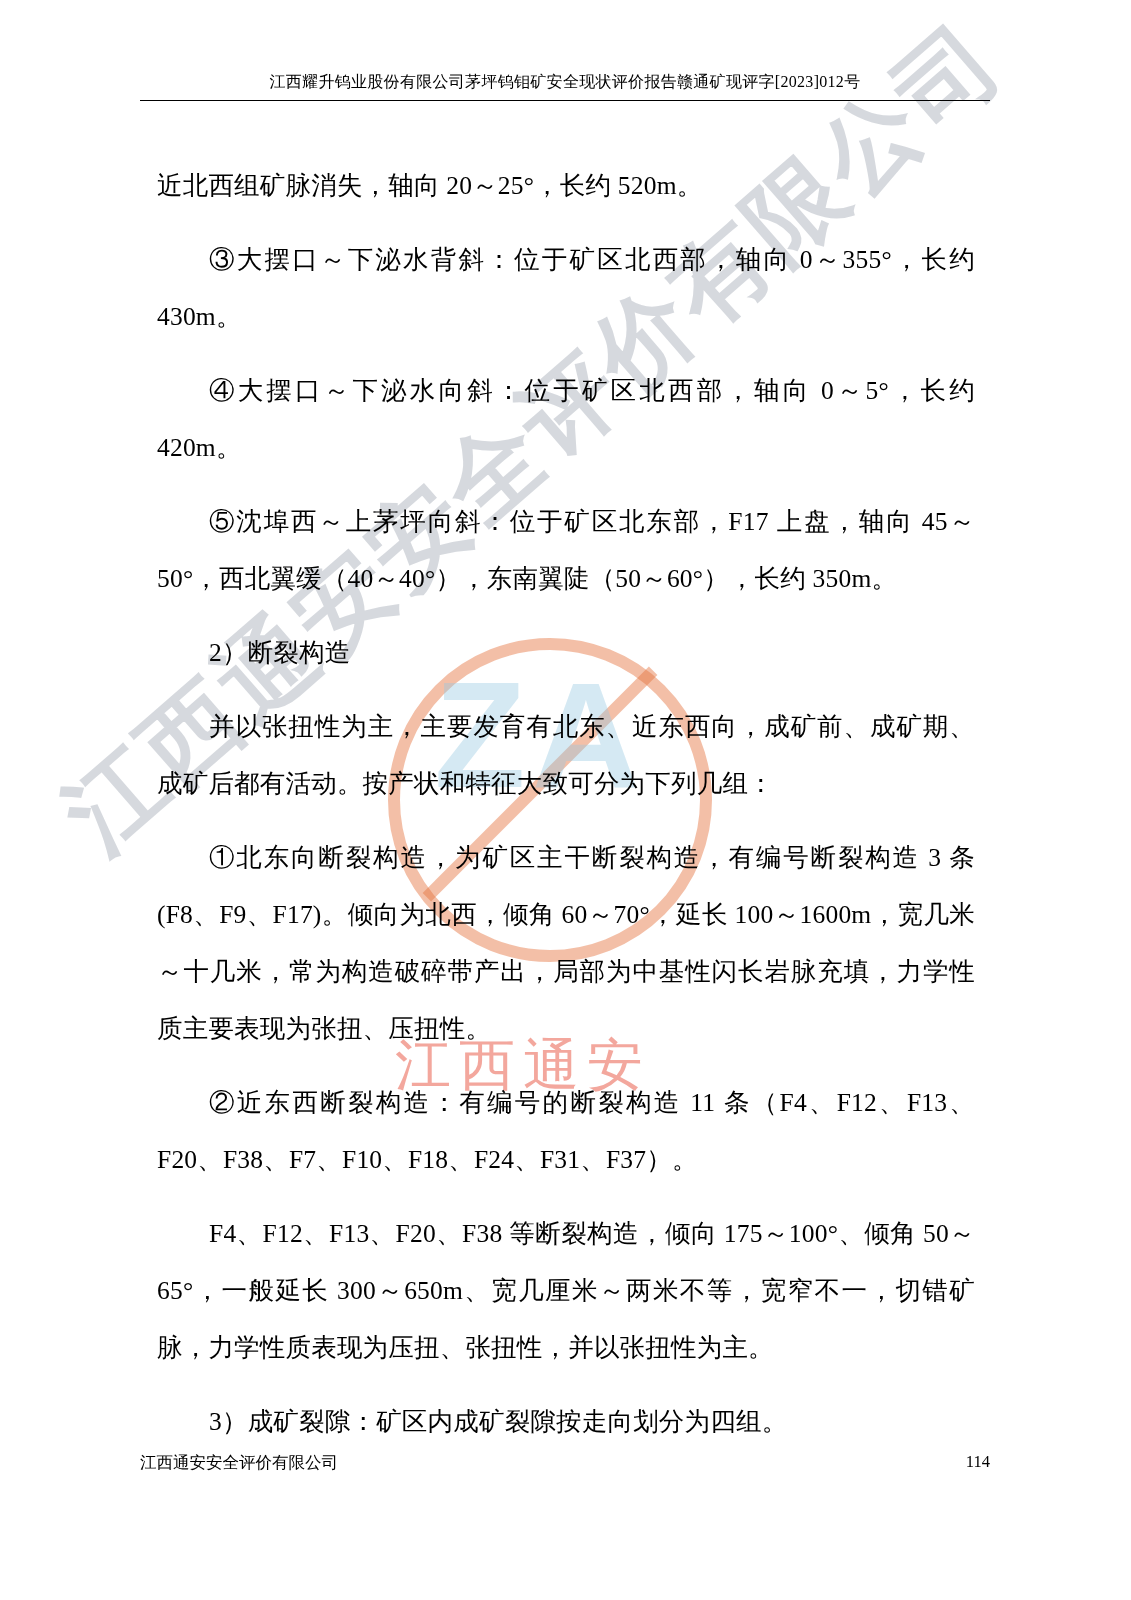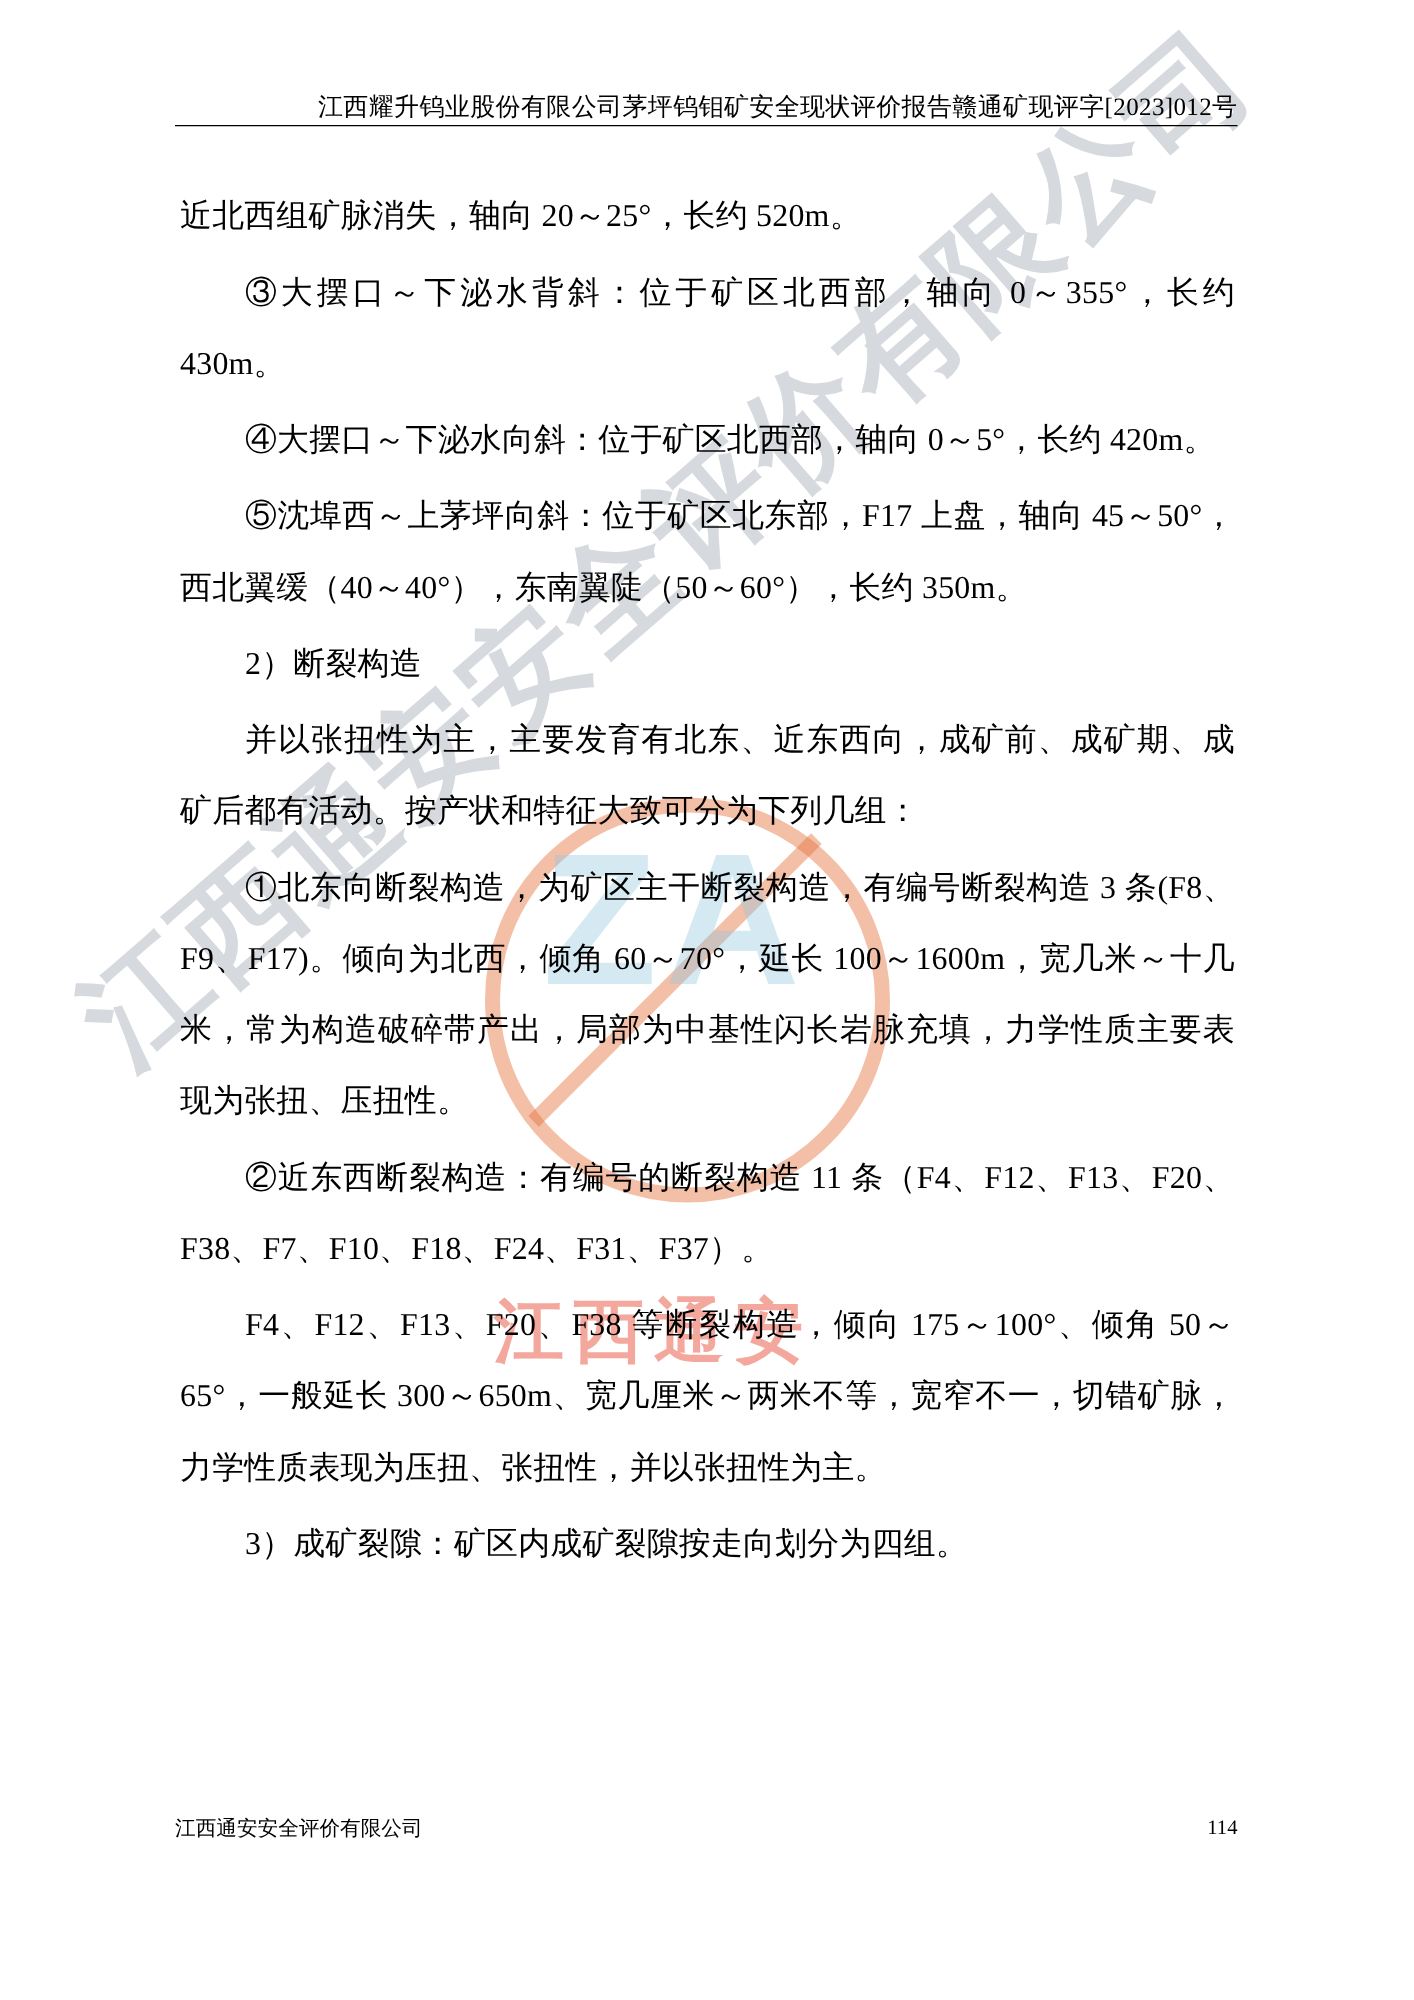--- a/index.html
+++ b/index.html
@@ -17,23 +17,23 @@
     color: #000000;
   }
 
   
   .header {
     position: absolute;
     left: 140px;
     top: 72px;
     width: 850px;
     display: flex;
-    justify-content: flex-end;
+    justify-content: center;
     align-items: flex-end;
-    font-size: 20px;
+    font-size: 16px;
     letter-spacing: 0.3px;
   }
   .header-left { white-space: nowrap; }
   .header-right { white-space: nowrap; }
   .header-rule {
     position: absolute;
     left: 140px;
     top: 100px;
     width: 850px;
     height: 1px;
@@ -43,21 +43,21 @@
   
   .content {
     position: absolute;
     left: 140px;
     top: 140px;
     width: 852px;
     font-size: 25.5px;
     line-height: 57px;
   }
   .para {
-    margin: 4px;
+    margin: 17px;
     text-align: justify;
     text-justify: inter-ideograph;
     letter-spacing: 0.2px;
   }
   .indent { text-indent: 52px; }
 
   
   .footer {
     position: absolute;
     left: 140px;
@@ -132,21 +132,21 @@
     letter-spacing: 6px;
     color: rgba(150, 200, 225, 0.40);
     line-height: 115px;
   }
   .wm-red {
     position: absolute;
     left: 395px;
     top: 1010px;
     font-family: "Liberation Sans", sans-serif;
     font-size: 56px;
-    font-weight: bold;
+    font-weight: normal;
     color: rgba(232, 80, 60, 0.50);
     letter-spacing: 8px;
     white-space: nowrap;
   }
 </style>
 </head>
 <body>
 
 <div class="page">
 

